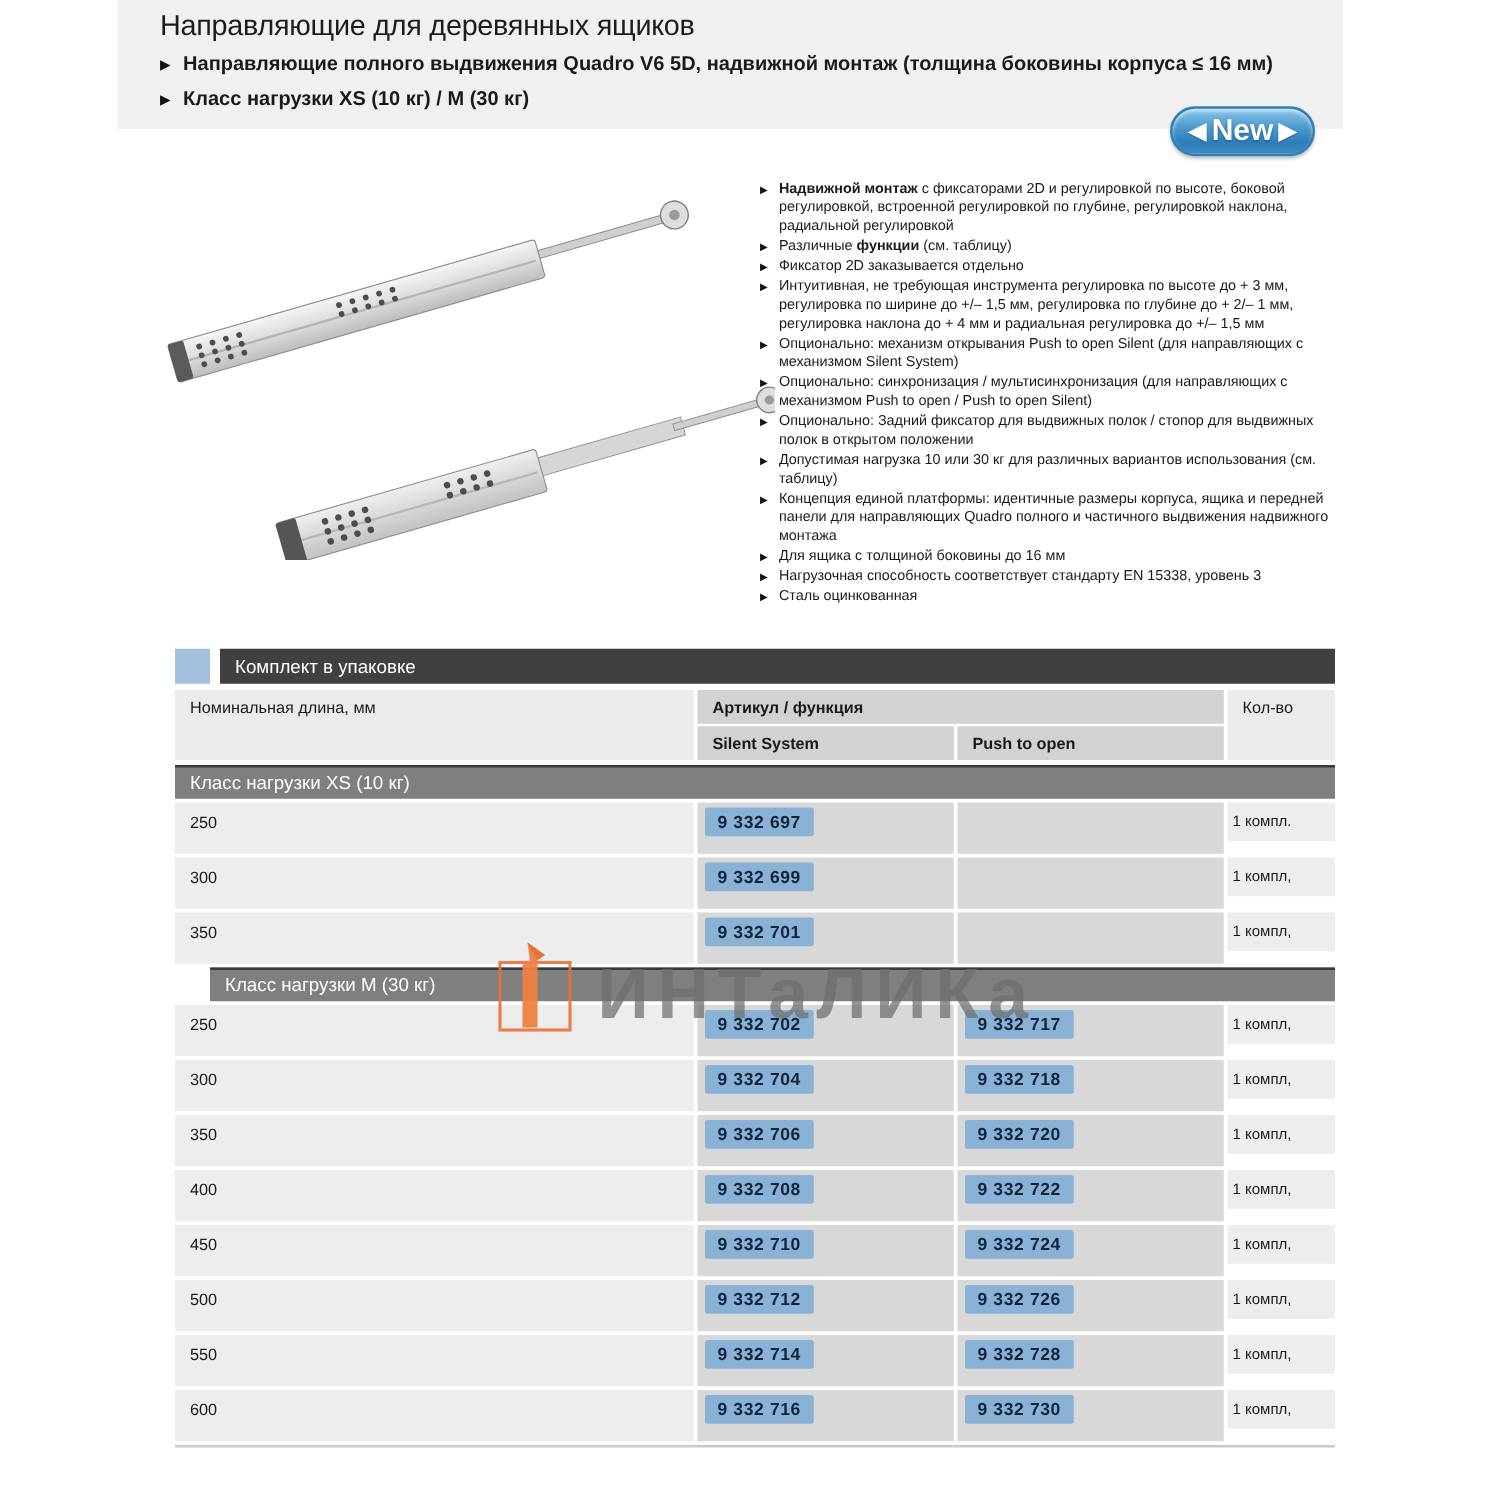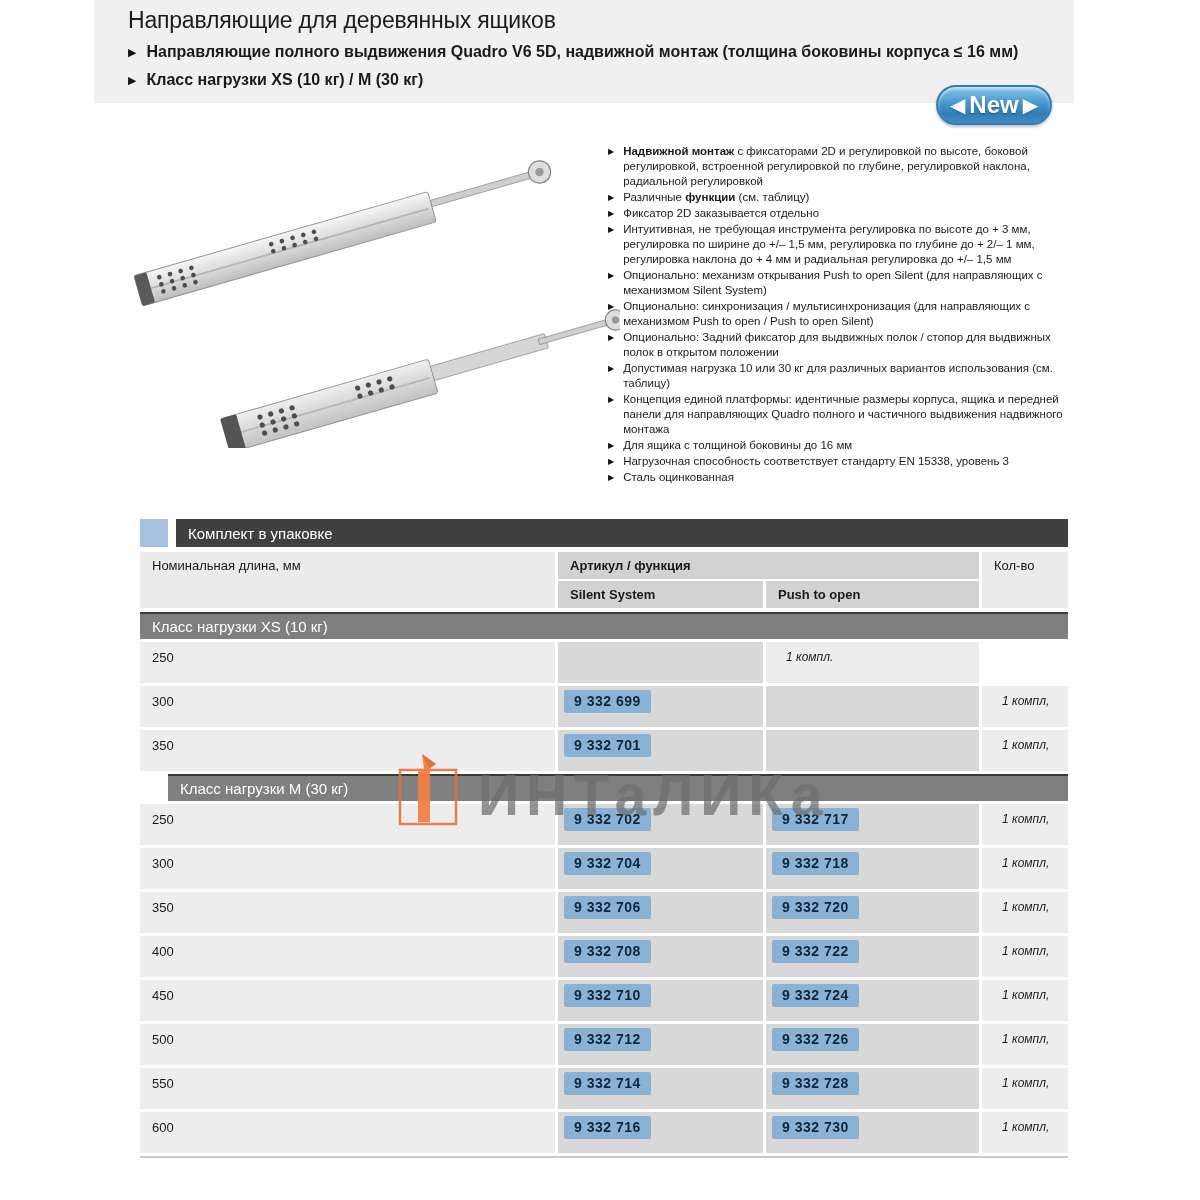--- a/index.html
+++ b/index.html
@@ -67,21 +67,21 @@
   .th-sub{font-weight:700;}
   .sec-bar{
     height:25px;background:#7f7f7f;border-top:2px solid #3a3a3a;
     color:#ffffff;font-size:15px;display:flex;align-items:center;padding-left:12px;
     box-sizing:content-box;
   }
   .trow{margin-top:3px;}
   .cell{box-sizing:border-box;}
   .c-light{background:#ededed;font-size:13px;padding:8px 0 0 12px;height:41px;}
   .c-gray{background:#d8d8d8;height:41px;padding:4px 0 0 0;}
-  .c-qty{background:#ededed;font-size:12px;padding:8px 0 0 20px;height:41px;font-style:italic;}
+  .c-qty{background:#ededed;font-size:12px;padding:8px 0 0 4px;height:31px;}
   .chip{
     display:inline-block;margin-left:6px;padding:3px 10px 4px 10px;
     background:#8ab2d6;border-radius:2px;
     font-size:14px;font-weight:700;color:#10253a;letter-spacing:0.5px;
   }
   .chip:empty{display:none;}
   .table-bottom{height:2px;background:#c9c9c9;margin-top:3px;}
   
   .watermark{position:absolute;left:396px;top:748px;display:flex;align-items:flex-end;pointer-events:none;}
   .wm-text{
@@ -265,20 +265,21 @@
     <div class="th th-light th-span2">Номинальная длина, мм</div>
     <div class="th th-light th-span2" style="grid-column:4;">Кол-во</div>
     <div class="th th-mid th-sub" style="grid-row:2;grid-column:2;">Silent System</div>
     <div class="th th-mid th-sub" style="grid-row:2;grid-column:3;">Push to open</div>
   </div>
 
   <div class="sec-bar">Класс нагрузки XS (10 кг)</div>
 
     <div class="grid trow">
       <div class="cell c-light">250</div>
+      <div class="cell c-gray"><span class="chip">9 332 697</span></div>
       <div class="cell c-gray"></div>
       <div class="cell c-qty">1 компл.</div>
     </div>
 
     <div class="grid trow">
       <div class="cell c-light">300</div>
       <div class="cell c-gray"><span class="chip">9 332 699</span></div>
       <div class="cell c-gray"></div>
       <div class="cell c-qty">1 компл,</div>
     </div>

